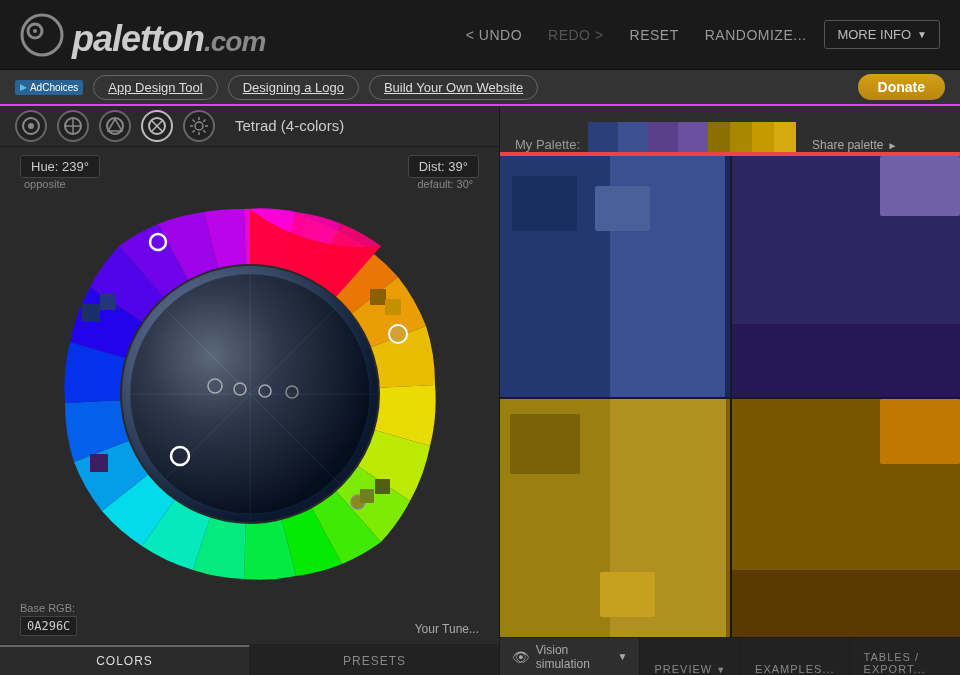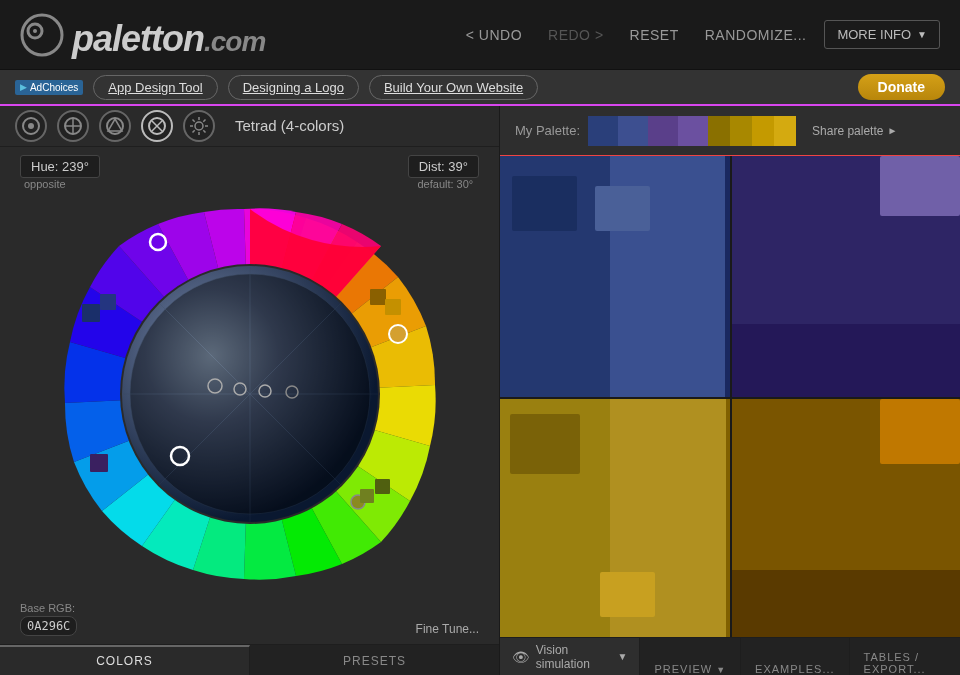--- a/index.html
+++ b/index.html
@@ -220,21 +220,21 @@
       font-size: 11px;
       color: #888;
     }
     #base-rgb-value {
       font-size: 12px;
       color: #ccc;
       font-family: monospace;
       background: #1e1e1e;
       border: 1px solid #444;
       padding: 2px 6px;
-      border-radius: 8px;
+      border-radius: 1px;
       margin-top: 2px;
     }
     #fine-tune-btn {
       color: #aaa;
       font-size: 12px;
       cursor: pointer;
       background: none;
       border: none;
     }
     #fine-tune-btn::after { content: '...'; }
@@ -268,24 +268,24 @@
     #right-panel {
       flex: 1;
       background: #2e2e2e;
       display: flex;
       flex-direction: column;
     }
 
     #palette-bar {
       height: 50px;
       display: flex;
-      align-items: center;
+      align-items: flex-end;
       padding: 0 15px;
       gap: 8px;
-      border-bottom: 1px solid #ef4444;
+      border-bottom: 4px solid #ef4444;
     }
     #palette-label {
       font-size: 13px;
       color: #999;
     }
     #palette-colors {
       display: flex;
       height: 30px;
       gap: 0;
     }
@@ -540,21 +540,21 @@
 
         </svg>
       </div>
     </div>
 
     <div id="bottom-info">
       <div>
         <div id="base-rgb-label">Base RGB:</div>
         <div id="base-rgb-value">0A296C</div>
       </div>
-      <button id="fine-tune-btn">Fine Tune</button>
+      <button id="fine-tune-btn">Your Tune</button>
     </div>
 
     <div id="left-tabs">
       <div class="left-tab active">COLORS</div>
       <div class="left-tab">PRESETS</div>
     </div>
 
   </div>
 
   <div id="right-panel">

